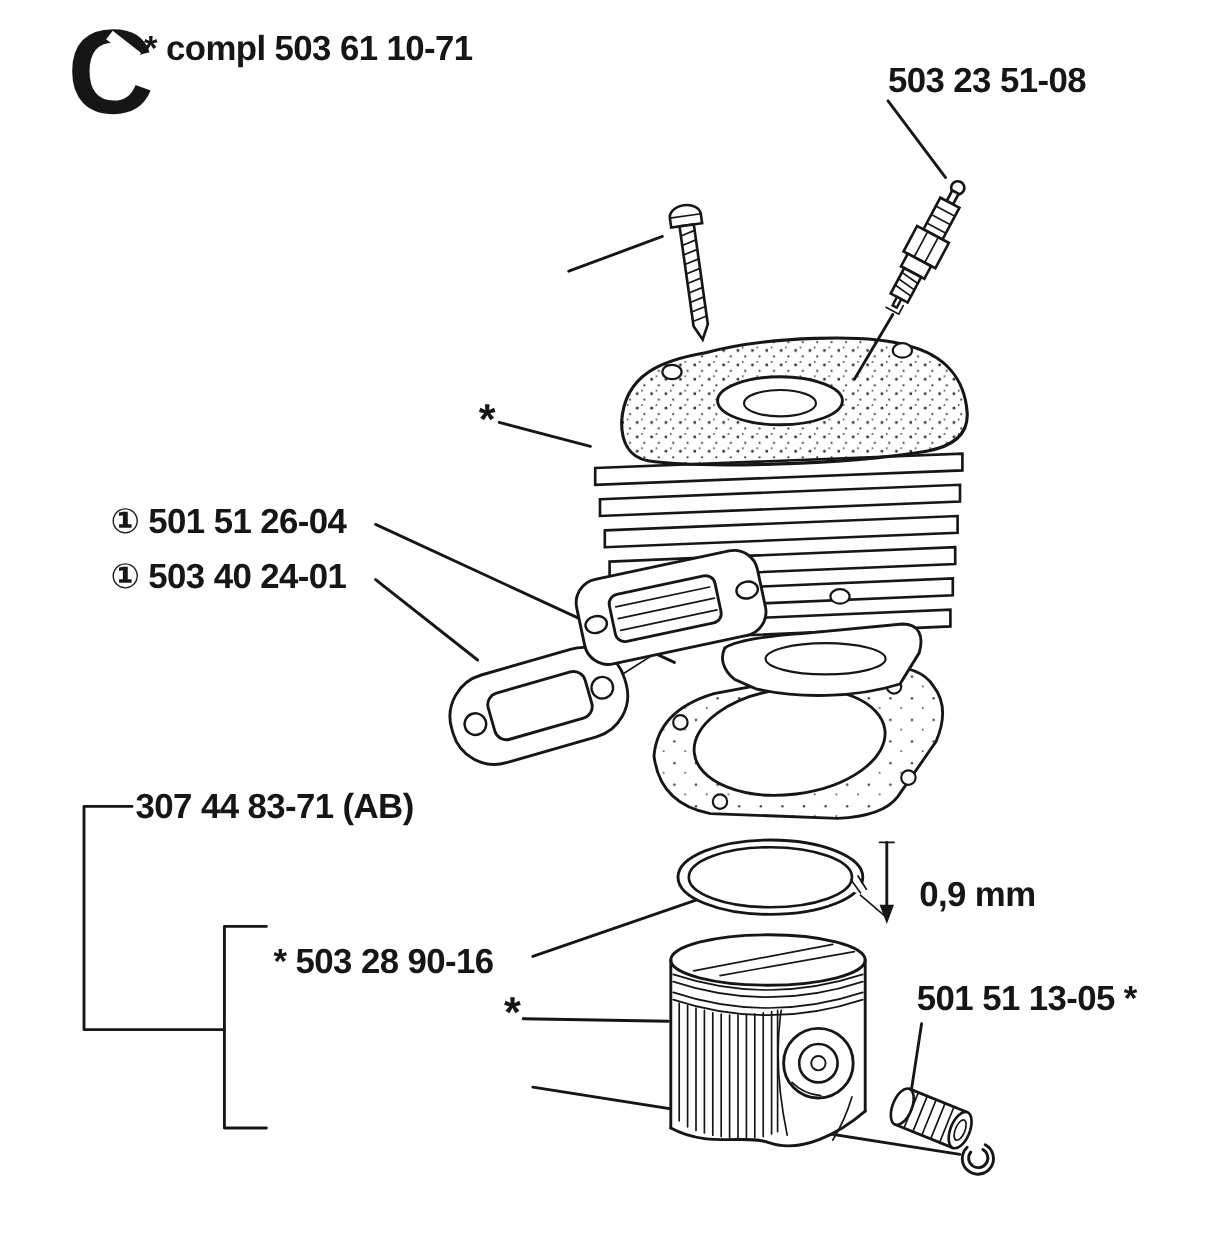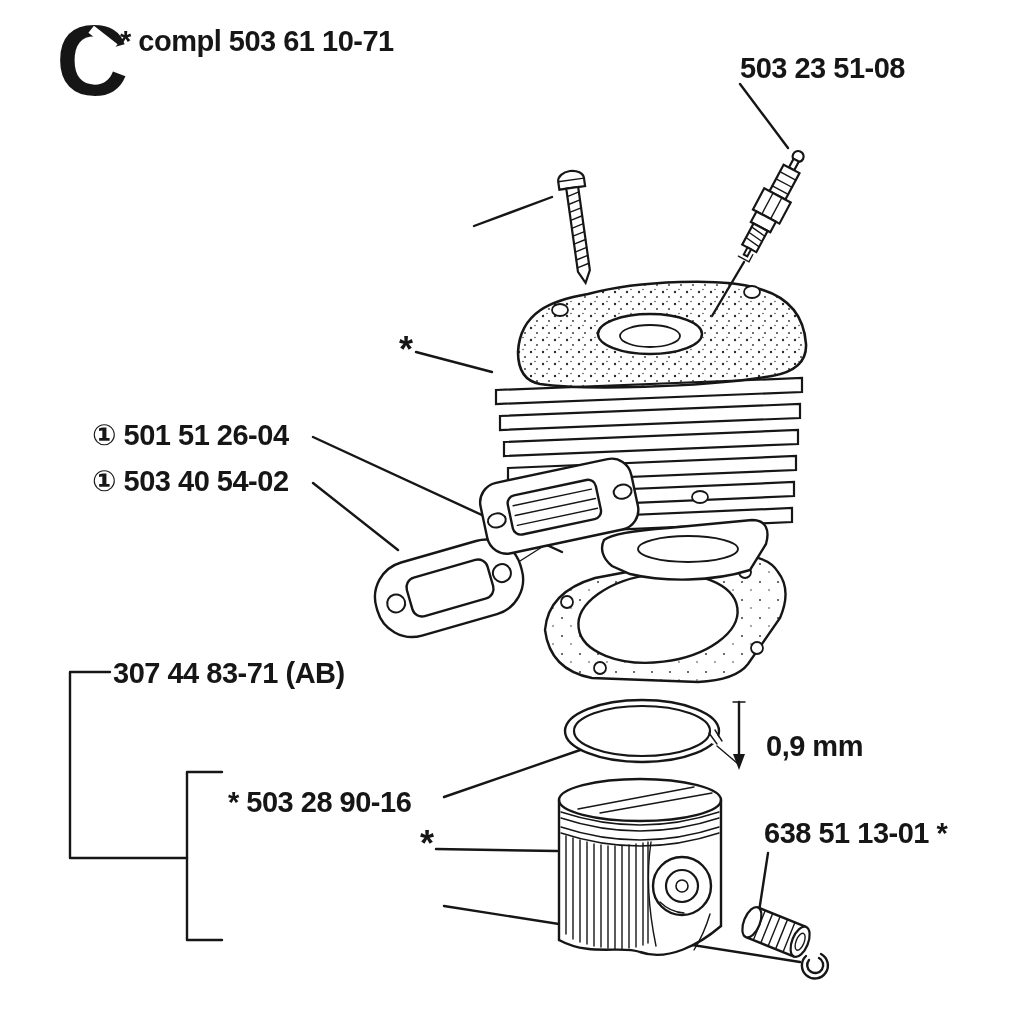--- a/index.html
+++ b/index.html
@@ -33,26 +33,26 @@
 
 <div class="stage">
 
   <div class="c-letter">C</div>
   <div class="c-break"></div>
 
   <div class="lbl" style="left:120px;top:26px">* compl 503 61 10-71</div>
   <div class="lbl" style="left:740px;top:53px">503 23 51-08</div>
   <div class="lbl star" style="left:399px;top:330px">*</div>
   <div class="lbl" style="left:92px;top:420px">① 501 51 26-04</div>
-  <div class="lbl" style="left:92px;top:466px">① 503 40 54-02</div>
+  <div class="lbl" style="left:92px;top:466px">① 503 40 24-01</div>
   <div class="lbl" style="left:113px;top:658px">307 44 83-71 (AB)</div>
   <div class="lbl" style="left:228px;top:787px">* 503 28 90-16</div>
   <div class="lbl" style="left:766px;top:731px">0,9 mm</div>
   <div class="lbl star" style="left:420px;top:824px">*</div>
-  <div class="lbl" style="left:764px;top:818px">638 51 13-01 *</div>
+  <div class="lbl" style="left:764px;top:818px">501 51 13-05 *</div>
 
   <svg class="canvas" width="1024" height="1034" viewBox="0 0 1024 1034">
     <defs>
       <pattern id="speck" width="12" height="12" patternUnits="userSpaceOnUse">
         <circle cx="3" cy="4" r="1.2" fill="#2b2b2b"></circle>
         <circle cx="9" cy="9" r="0.9" fill="#2b2b2b"></circle>
         <circle cx="7" cy="1.5" r="0.7" fill="#2b2b2b"></circle>
       </pattern>
       <pattern id="speck2" width="18" height="18" patternUnits="userSpaceOnUse">
         <circle cx="4" cy="6" r="1.0" fill="#3a3a3a"></circle>

